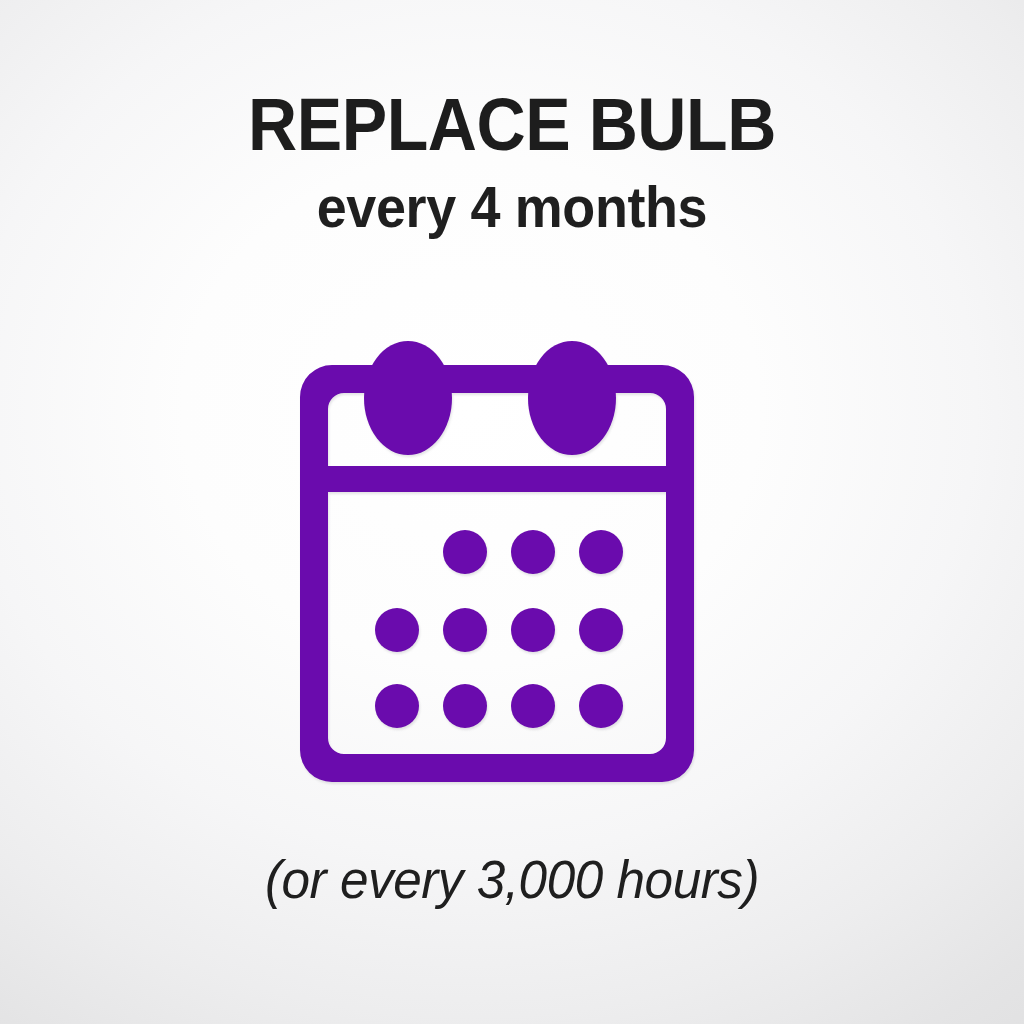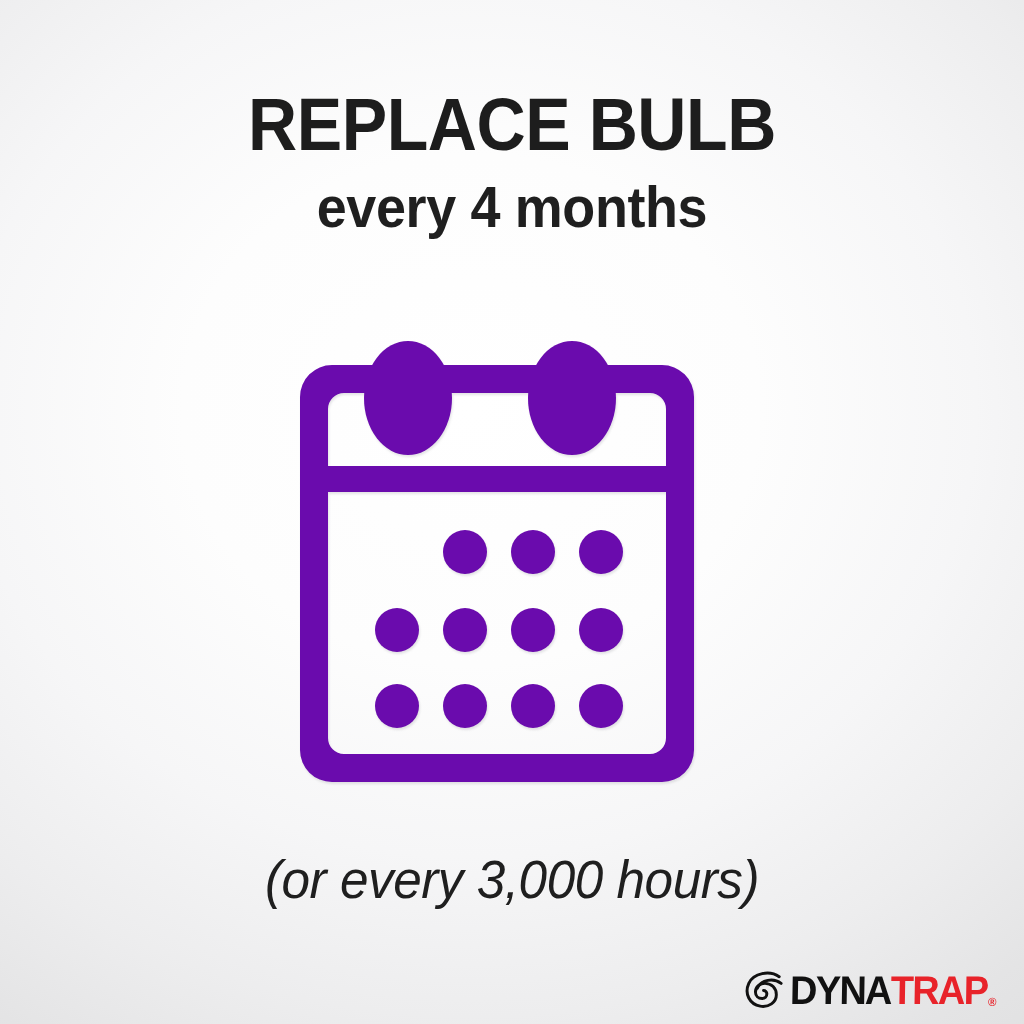--- a/index.html
+++ b/index.html
@@ -186,29 +186,14 @@
         <circle cx="125" cy="406" r="22"></circle>
         <circle cx="193" cy="406" r="22"></circle>
         <circle cx="261" cy="406" r="22"></circle>
         <circle cx="329" cy="406" r="22"></circle>
       </g>
     </svg>
   </div>
 
   <div class="footnote">(or every 3,000 hours)</div>
 
-  <div class="brand">
-    <svg class="brand-mark" viewBox="0 0 40 40" xmlns="http://www.w3.org/2000/svg">
-      <g fill="none" stroke="#111111" stroke-width="3.1" stroke-linecap="round">
-        <path d="M 36 6 C 26 -1 9 2 4 13 C -1 24 5 35 16 37 C 25 38.5 33 33 33 25
-                 C 33 18 28 13 21 13 C 15 13 11 17 11 22 C 11 26 14 29 18 29
-                 C 21 29 23 27 23 24 C 23 22 21.5 20.5 19.5 20.5"></path>
-        <path d="M 38 13 C 30 7 17 9 13 18"></path>
-      </g>
-    </svg>
-    <div class="brand-word">
-      <span class="brand-dyna">DYNA</span>
-      <span class="brand-trap">TRAP</span>
-      <span class="brand-reg">®</span>
-    </div>
-  </div>
 
 </div>
 
 </body></html>

